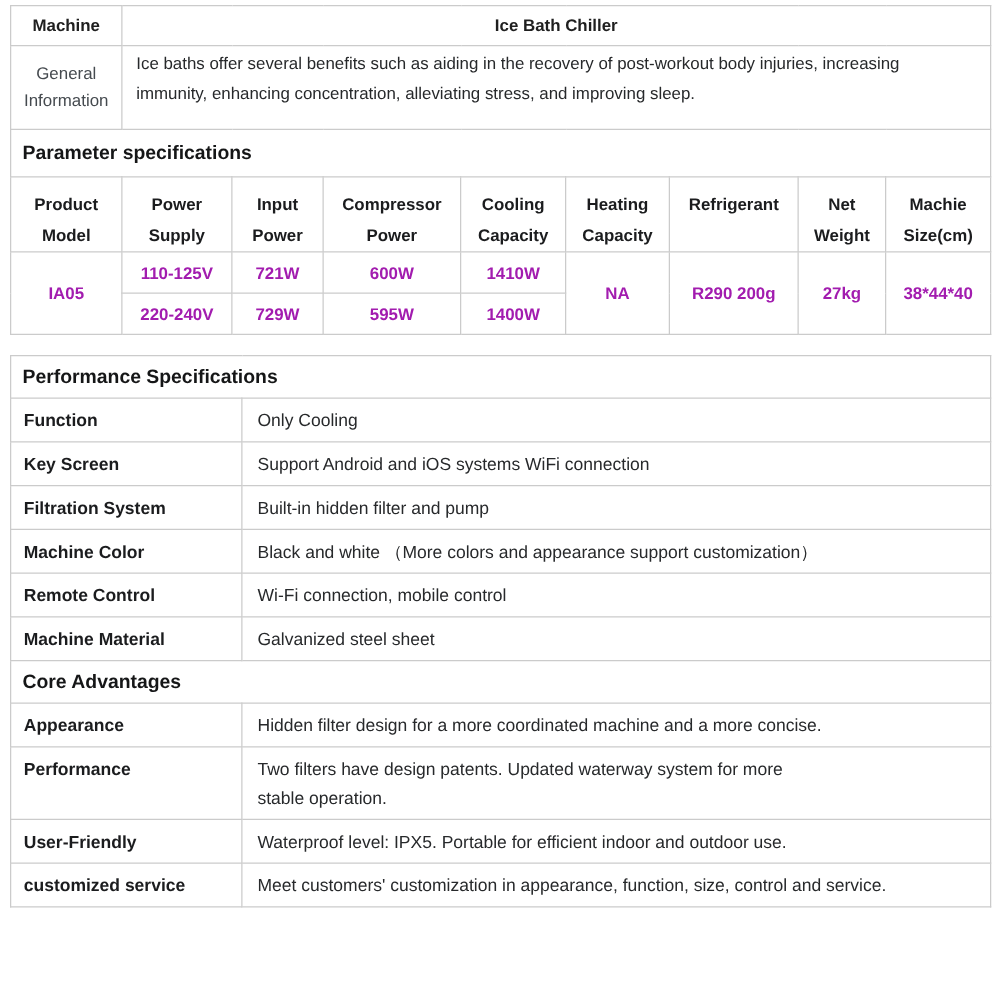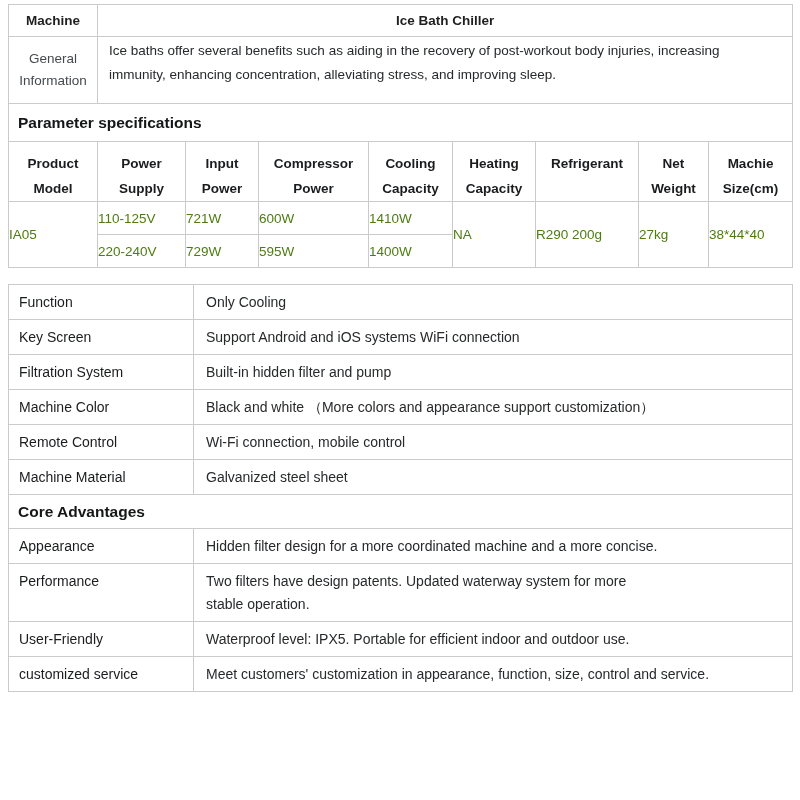--- a/index.html
+++ b/index.html
@@ -37,33 +37,33 @@
   }
   .section-heading-row td {
     font-weight: bold; font-size: 15.5px; height: 38px;
     vertical-align: middle; padding-left: 9px; color: #151617;
   }
   .param-header td {
     font-weight: bold; text-align: center; vertical-align: top;
     height: 60px; padding-top: 9px; line-height: 25px; color: #1b1c1e;
   }
   .param-data td {
-    vertical-align: middle; height: 33px;
-    font-weight: normal; color: #4d7c0f;
+    text-align: center; vertical-align: middle; height: 33px;
+    font-weight: bold; color: #a21caf;
   }
 
   
   .spec-table { margin-top: 16px; }
   .spec-table td { font-size: 14px; vertical-align: top; }
   .spec-heading-row td {
     font-weight: bold; font-size: 15.5px; height: 34px;
     vertical-align: middle; padding-left: 9px; color: #151617;
   }
   .spec-row td { padding: 6px 12px 5px 12px; line-height: 23px; height: 34px; }
-  .spec-row .spec-label { font-weight: normal; padding-left: 10px; color: #1b1c1e; }
+  .spec-row .spec-label { font-weight: bold; padding-left: 10px; color: #1b1c1e; }
   .spec-row .spec-value { font-weight: normal; color: #27292b; }
 </style>
 </head>
 <body>
 
 <div class="page">
 
   <table class="top-table">
     <colgroup>
       <col style="width:89px">
@@ -118,20 +118,23 @@
     </tr>
   </tbody>
     </table>
 
   <table class="spec-table">
     <colgroup>
       <col style="width:185px">
         <col style="width:599px">
     </colgroup>
     <tbody>
+        <tr class="spec-heading-row">
+      <td colspan="2">Performance Specifications</td>
+    </tr>
     <tr class="spec-row">
       <td class="spec-label">Function</td>
       <td class="spec-value">Only Cooling</td>
     </tr>
     <tr class="spec-row">
       <td class="spec-label">Key Screen</td>
       <td class="spec-value">Support Android and iOS systems WiFi connection</td>
     </tr>
     <tr class="spec-row">
       <td class="spec-label">Filtration System</td>

